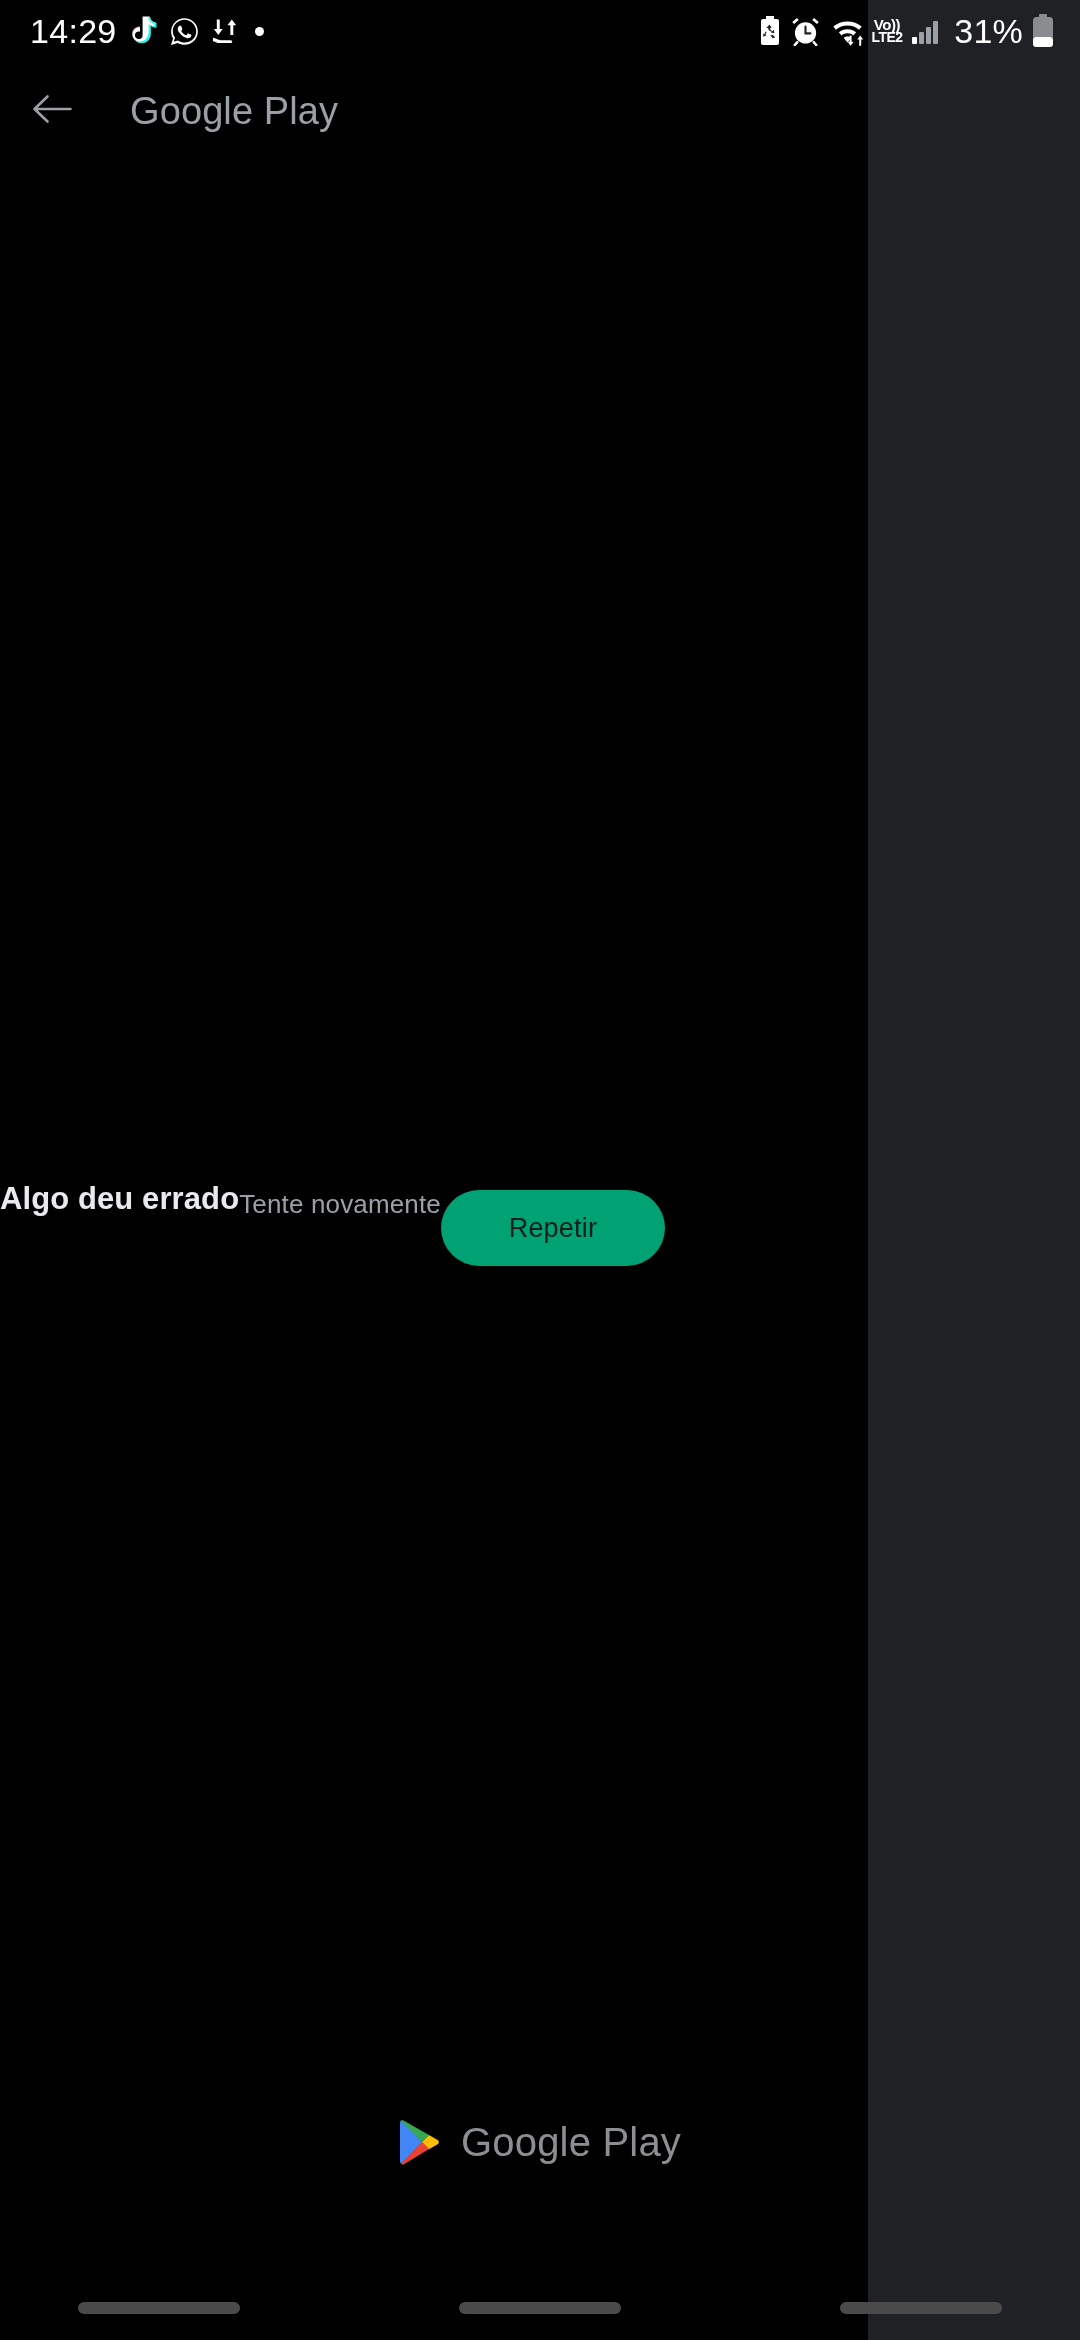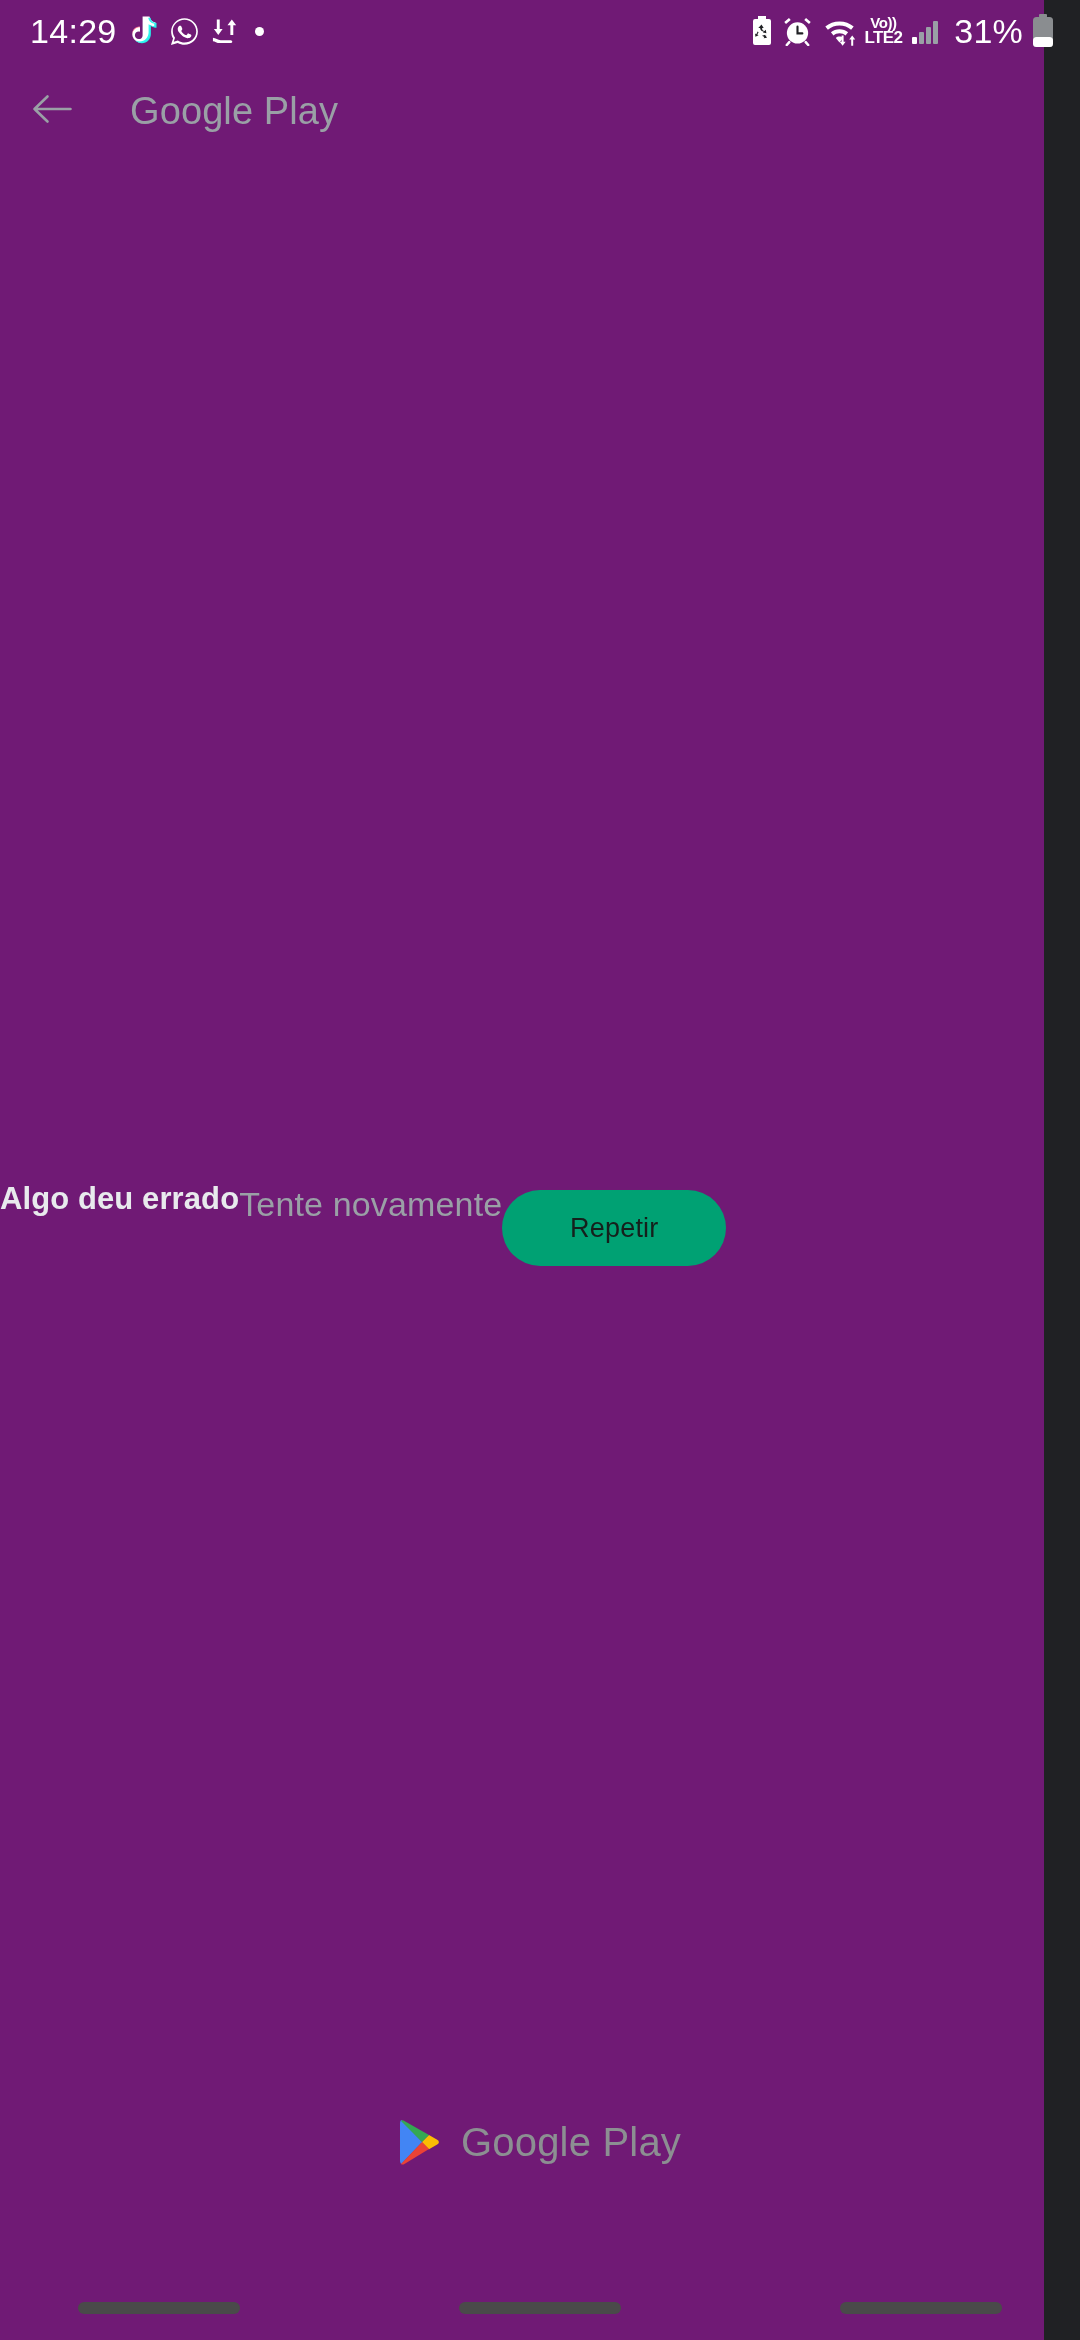--- a/index.html
+++ b/index.html
@@ -4,22 +4,22 @@
 <style>
   * { margin:0; padding:0; box-sizing:border-box; }
   html, body {
     width:1080px; height:2340px;
     background:#202124;
     font-family:"Liberation Sans", sans-serif;
     overflow:hidden;
   }
   #screen {
     position:relative;
-    width:1044px; height:2340px;
-    background:#701a75;
+    width:868px; height:2340px;
+    background:#000000;
   }
 
   
   #status-bar {
     position:absolute; top:0; left:0;
     width:1080px; height:62px;
     display:flex; align-items:center;
     justify-content:space-between;
     padding:0 26px 0 30px;
   }
@@ -40,21 +40,21 @@
   #battery-pct {
     color:#ffffff; font-size:34px; line-height:1;
     letter-spacing:0.2px; margin-left:4px;
   }
   #volte-stack {
     display:flex; flex-direction:column;
     align-items:center; justify-content:center;
     line-height:0.92; margin-left:-2px;
   }
   #volte-top { color:#ffffff; font-size:15px; font-weight:700; letter-spacing:-0.4px; }
-  #volte-bottom { color:#ffffff; font-size:17px; font-weight:700; letter-spacing:-0.6px; }
+  #volte-bottom { color:#ffffff; font-size:14px; font-weight:700; letter-spacing:-0.6px; }
 
   
   #app-bar {
     position:absolute; top:62px; left:0;
     width:1080px; height:98px;
     display:flex; align-items:center;
   }
   #back-button {
     width:96px; height:96px;
     display:flex; align-items:center; justify-content:center;
@@ -76,21 +76,21 @@
     display:flex; flex-direction:row; align-items:center;
   }
   #error-title {
     color:#e8eaed;
     font-size:31px;
     font-weight:700;
     letter-spacing:0.1px;
   }
   #error-subtitle {
     color:#9aa0a6;
-    font-size:34px;
+    font-size:26px;
     font-weight:400;
     margin-top:11px;
     letter-spacing:0.15px;
   }
   #retry-button {
     margin-top:58px;
     background:#00A173;
     color:#15201c;
     border:none;
     border-radius:56px;

